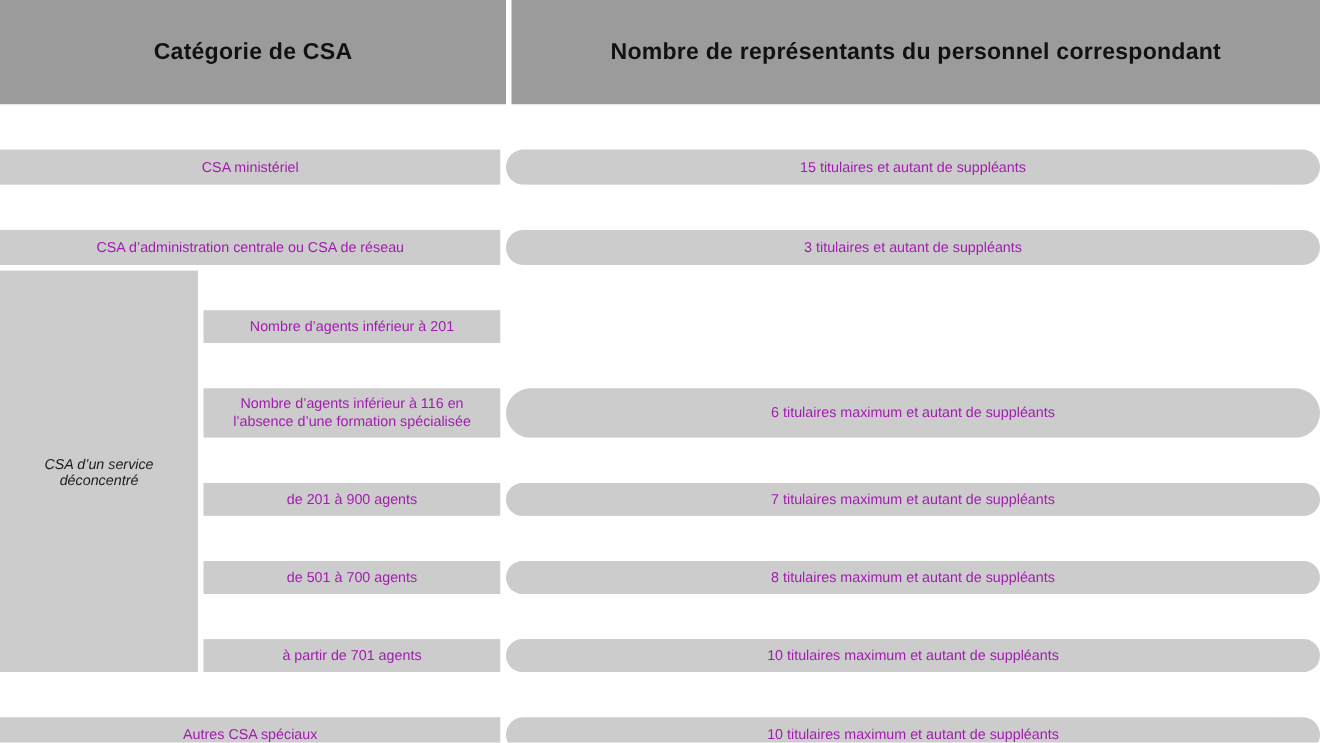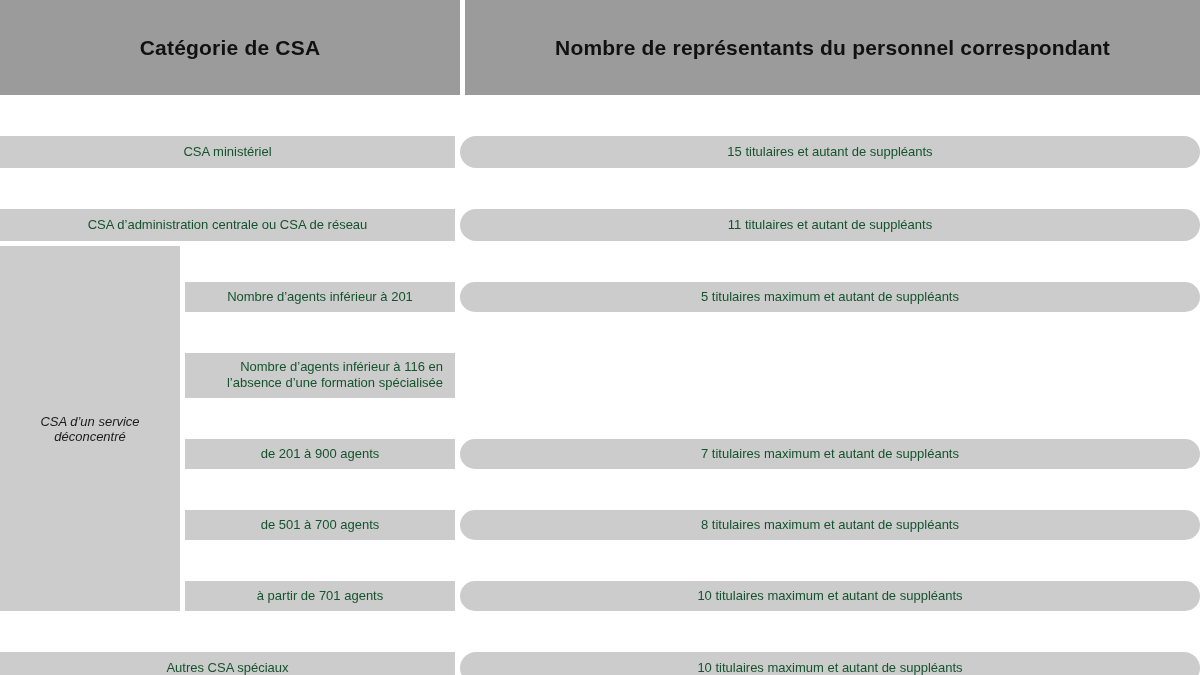--- a/index.html
+++ b/index.html
@@ -61,24 +61,24 @@
   
   .row {
     display: flex;
     background: #ffffff;
   }
   .cell {
     background: #cccccc;
     display: flex;
     align-items: center;
     justify-content: center;
-    text-align: right;
+    text-align: center;
     font-size: 13px;
     line-height: 1.25;
-    color: #14532d;
+    color: #a21caf;
     box-sizing: border-box;
     padding: 6px 12px;
     margin-top: 36px;
   }
 
   
   .col-cat-full {
     width: 455px;
     flex: 0 0 455px;
   }
@@ -150,40 +150,40 @@
     <div class="cell col-cat-full">CSA ministériel</div>
     <div class="spacer-h"></div>
     <div class="cell col-num">15 titulaires et autant de suppléants</div>
   </div>
 
   <div class="gap-v"></div>
 
   <div class="row row-simple">
     <div class="cell col-cat-full">CSA d’administration centrale ou CSA de réseau</div>
     <div class="spacer-h"></div>
-    <div class="cell col-num">11 titulaires et autant de suppléants</div>
+    <div class="cell col-num">3 titulaires et autant de suppléants</div>
   </div>
 
   <div class="gap-v"></div>
 
   <div class="block">
     <div class="block-label">CSA d’un service déconcentré</div>
     <div class="spacer-h"></div>
     <div class="block-rows">
 
       <div class="sub-row">
         <div class="cell col-sub">Nombre d’agents inférieur à 201</div>
         <div class="spacer-h"></div>
-        <div class="cell col-num">5 titulaires maximum et autant de suppléants</div>
       </div>
       <div class="sub-gap"></div>
 
       <div class="sub-row">
         <div class="cell col-sub">Nombre d’agents inférieur à 116 en l’absence d’une formation spécialisée</div>
         <div class="spacer-h"></div>
+        <div class="cell col-num">6 titulaires maximum et autant de suppléants</div>
       </div>
       <div class="sub-gap"></div>
 
       <div class="sub-row">
         <div class="cell col-sub">de 201 à 900 agents</div>
         <div class="spacer-h"></div>
         <div class="cell col-num">7 titulaires maximum et autant de suppléants</div>
       </div>
       <div class="sub-gap"></div>
 

